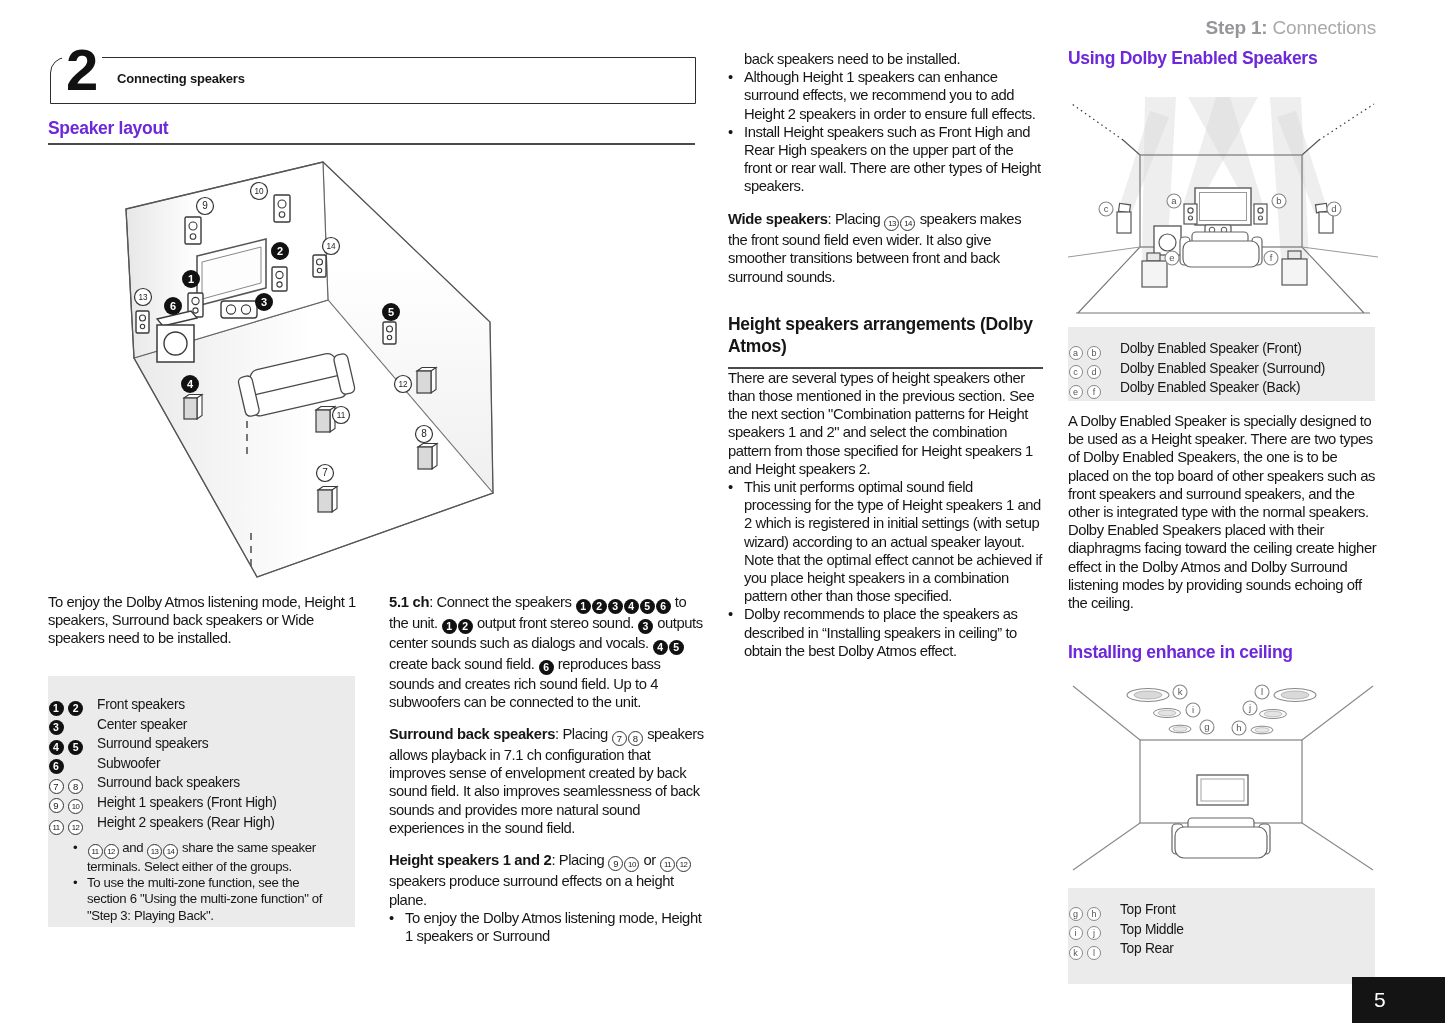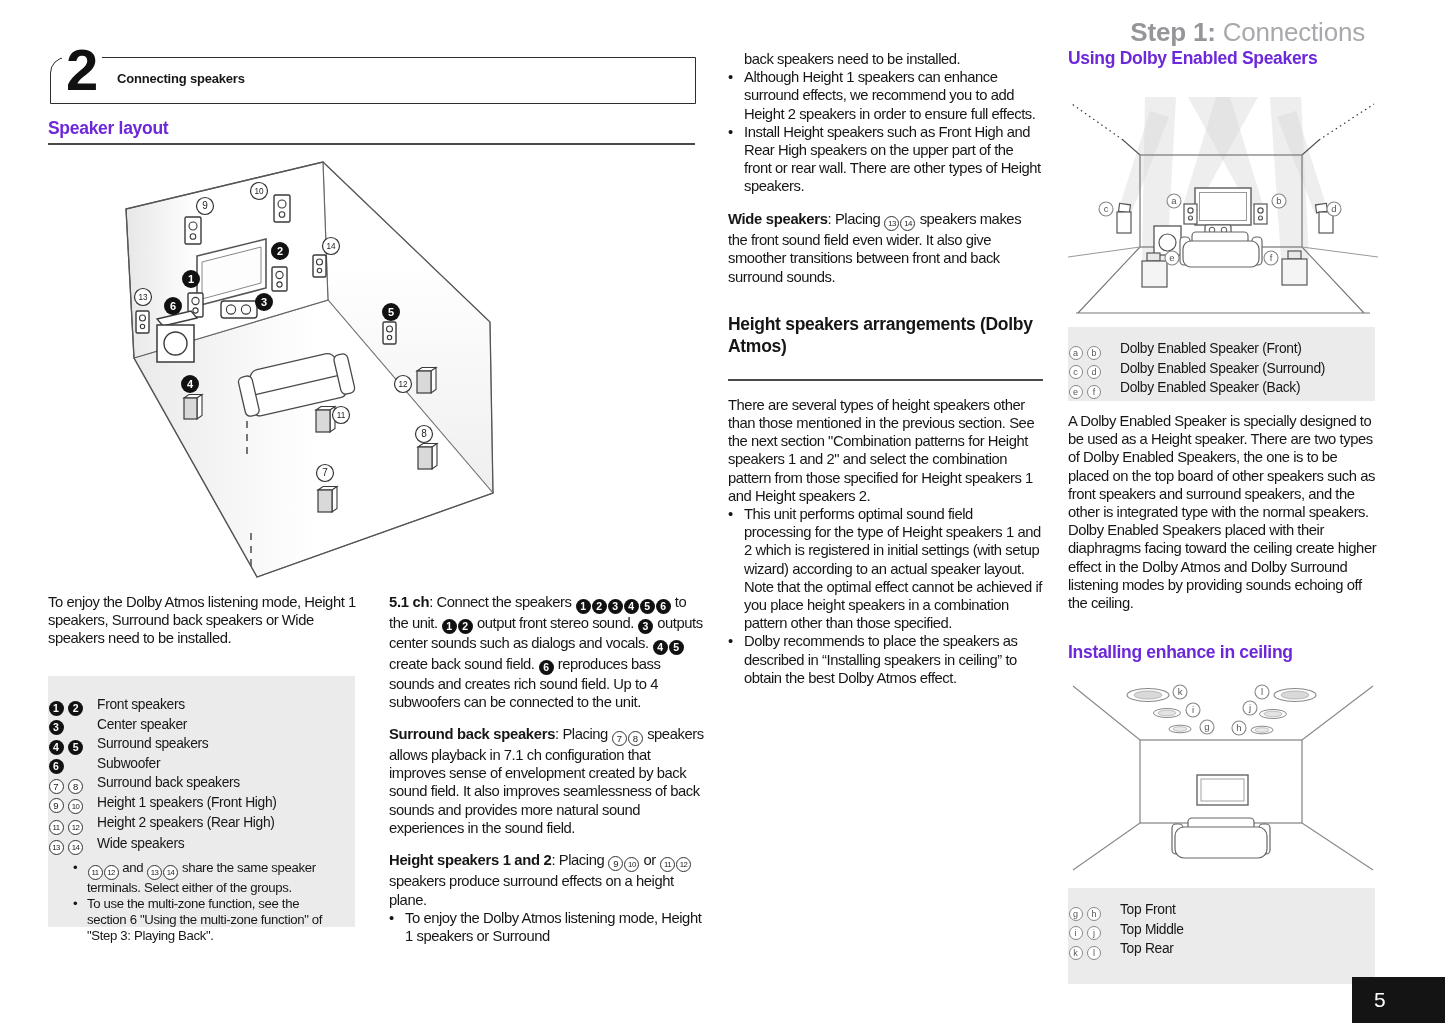--- a/index.html
+++ b/index.html
@@ -1,19 +1,19 @@
 <!DOCTYPE html>
 <html><head>
 <meta charset="utf-8">
 <style>
   html,body{margin:0;padding:0;background:#ffffff;}
   .page{position:relative;width:1445px;height:1023px;background:#fff;overflow:hidden;
         font-family:"Liberation Sans","DejaVu Sans",sans-serif;color:#171717;}
   
-  .step-header{position:absolute;top:17px;right:80px;font-size:26px;letter-spacing:-0.2px;}
+  .step-header{position:absolute;top:17px;right:69px;font-size:19px;letter-spacing:-0.2px;}
   .step-strong{color:#96969a;font-weight:bold;}
   .step-rest{color:#a9a9ad;}
   
   .band{position:absolute;left:50px;top:57px;width:644px;height:45px;
         border:1.5px solid #2d2d2d;border-top-left-radius:16px;background:#fff;}
   .bignum{position:absolute;left:62px;top:41px;font-size:58px;font-weight:bold;line-height:1;
           background:#fff;padding:0 4px;color:#111;}
   .band-title{position:absolute;left:117px;top:71px;font-size:13px;font-weight:bold;letter-spacing:-0.2px;}
   .h2{font-size:17.5px;font-weight:bold;letter-spacing:-0.3px;color:#6d28d9;}
   .h2a{position:absolute;left:48px;top:118px;}
@@ -41,22 +41,22 @@
   .graybox{position:absolute;background:#ebebeb;}
   .lgbox1{left:48px;top:676px;width:307px;height:251px;padding-top:20px;box-sizing:border-box;}
   .lgrow{display:flex;font-size:13.8px;line-height:17.4px;letter-spacing:-0.3px;}
   .lgrow .mks{width:49px;flex:none;}
   .lgnotes{margin-top:5px;padding-left:25px;padding-right:14px;font-size:13.2px;line-height:16.2px;letter-spacing:-0.35px;}
   .lgnotes .bullet .dot{width:14px;}
   .lgbox2{left:1068px;top:327px;width:307px;height:74px;padding-top:13px;box-sizing:border-box;}
   .lgbox3{left:1068px;top:888px;width:307px;height:96px;padding-top:13px;box-sizing:border-box;}
   .lgbox2 .lgrow .mks,.lgbox3 .lgrow .mks{width:52px;}
   
-  .h2block{margin-top:27px;padding-bottom:21px;border-bottom:2px solid #4a4a4a;
-           font-size:17.5px;font-weight:bold;line-height:22.5px;letter-spacing:-0.3px;margin-bottom:15px;}
+  .h2block{margin-top:27px;padding-bottom:9px;border-bottom:2px solid #4a4a4a;
+           font-size:17.5px;font-weight:bold;line-height:22.5px;letter-spacing:-0.3px;}
   
   .h2b{position:absolute;left:1068px;top:48px;}
   .h2c{position:absolute;left:1068px;top:642px;}
   
   .svgmain{position:absolute;left:45px;top:155px;width:660px;height:440px;}
   .svg2{position:absolute;left:1068px;top:87px;width:310px;height:235px;}
   .svg3{position:absolute;left:1068px;top:678px;width:310px;height:200px;}
   .spk rect{fill:#fff;stroke:#3a3a3a;stroke-width:1.4;}
   .spk circle{fill:none;stroke:#3a3a3a;stroke-width:1.1;}
   .beam{fill:#d7d7d7;fill-opacity:0.42;stroke:none;}
@@ -245,24 +245,20 @@
         <span>Surround back speakers</span>
       </div>
     <div class="lgrow">
         <span class="mks"><span class="mk mk-w">9</span> <span class="mk mk-w two">10</span></span>
         <span>Height 1 speakers (Front High)</span>
       </div>
     <div class="lgrow">
         <span class="mks"><span class="mk mk-w two">11</span> <span class="mk mk-w two">12</span></span>
         <span>Height 2 speakers (Rear High)</span>
       </div>
-    <div class="lgrow">
-        <span class="mks"><span class="mk mk-w two">13</span> <span class="mk mk-w two">14</span></span>
-        <span>Wide speakers</span>
-      </div>
     <div class="lgnotes">
       <div class="bullet">
           <span class="dot">•</span>
           <div class="btxt"><span class="mk mk-w two">11</span><span class="mk mk-w two">12</span> and <span class="mk mk-w two">13</span><span class="mk mk-w two">14</span> share the same speaker terminals. Select either of the groups.</div>
         </div>
       <div class="bullet">
           <span class="dot">•</span>
           <div class="btxt">To use the multi-zone function, see the section 6 "Using the multi-zone function" of "Step 3: Playing Back".</div>
         </div>
     </div>

